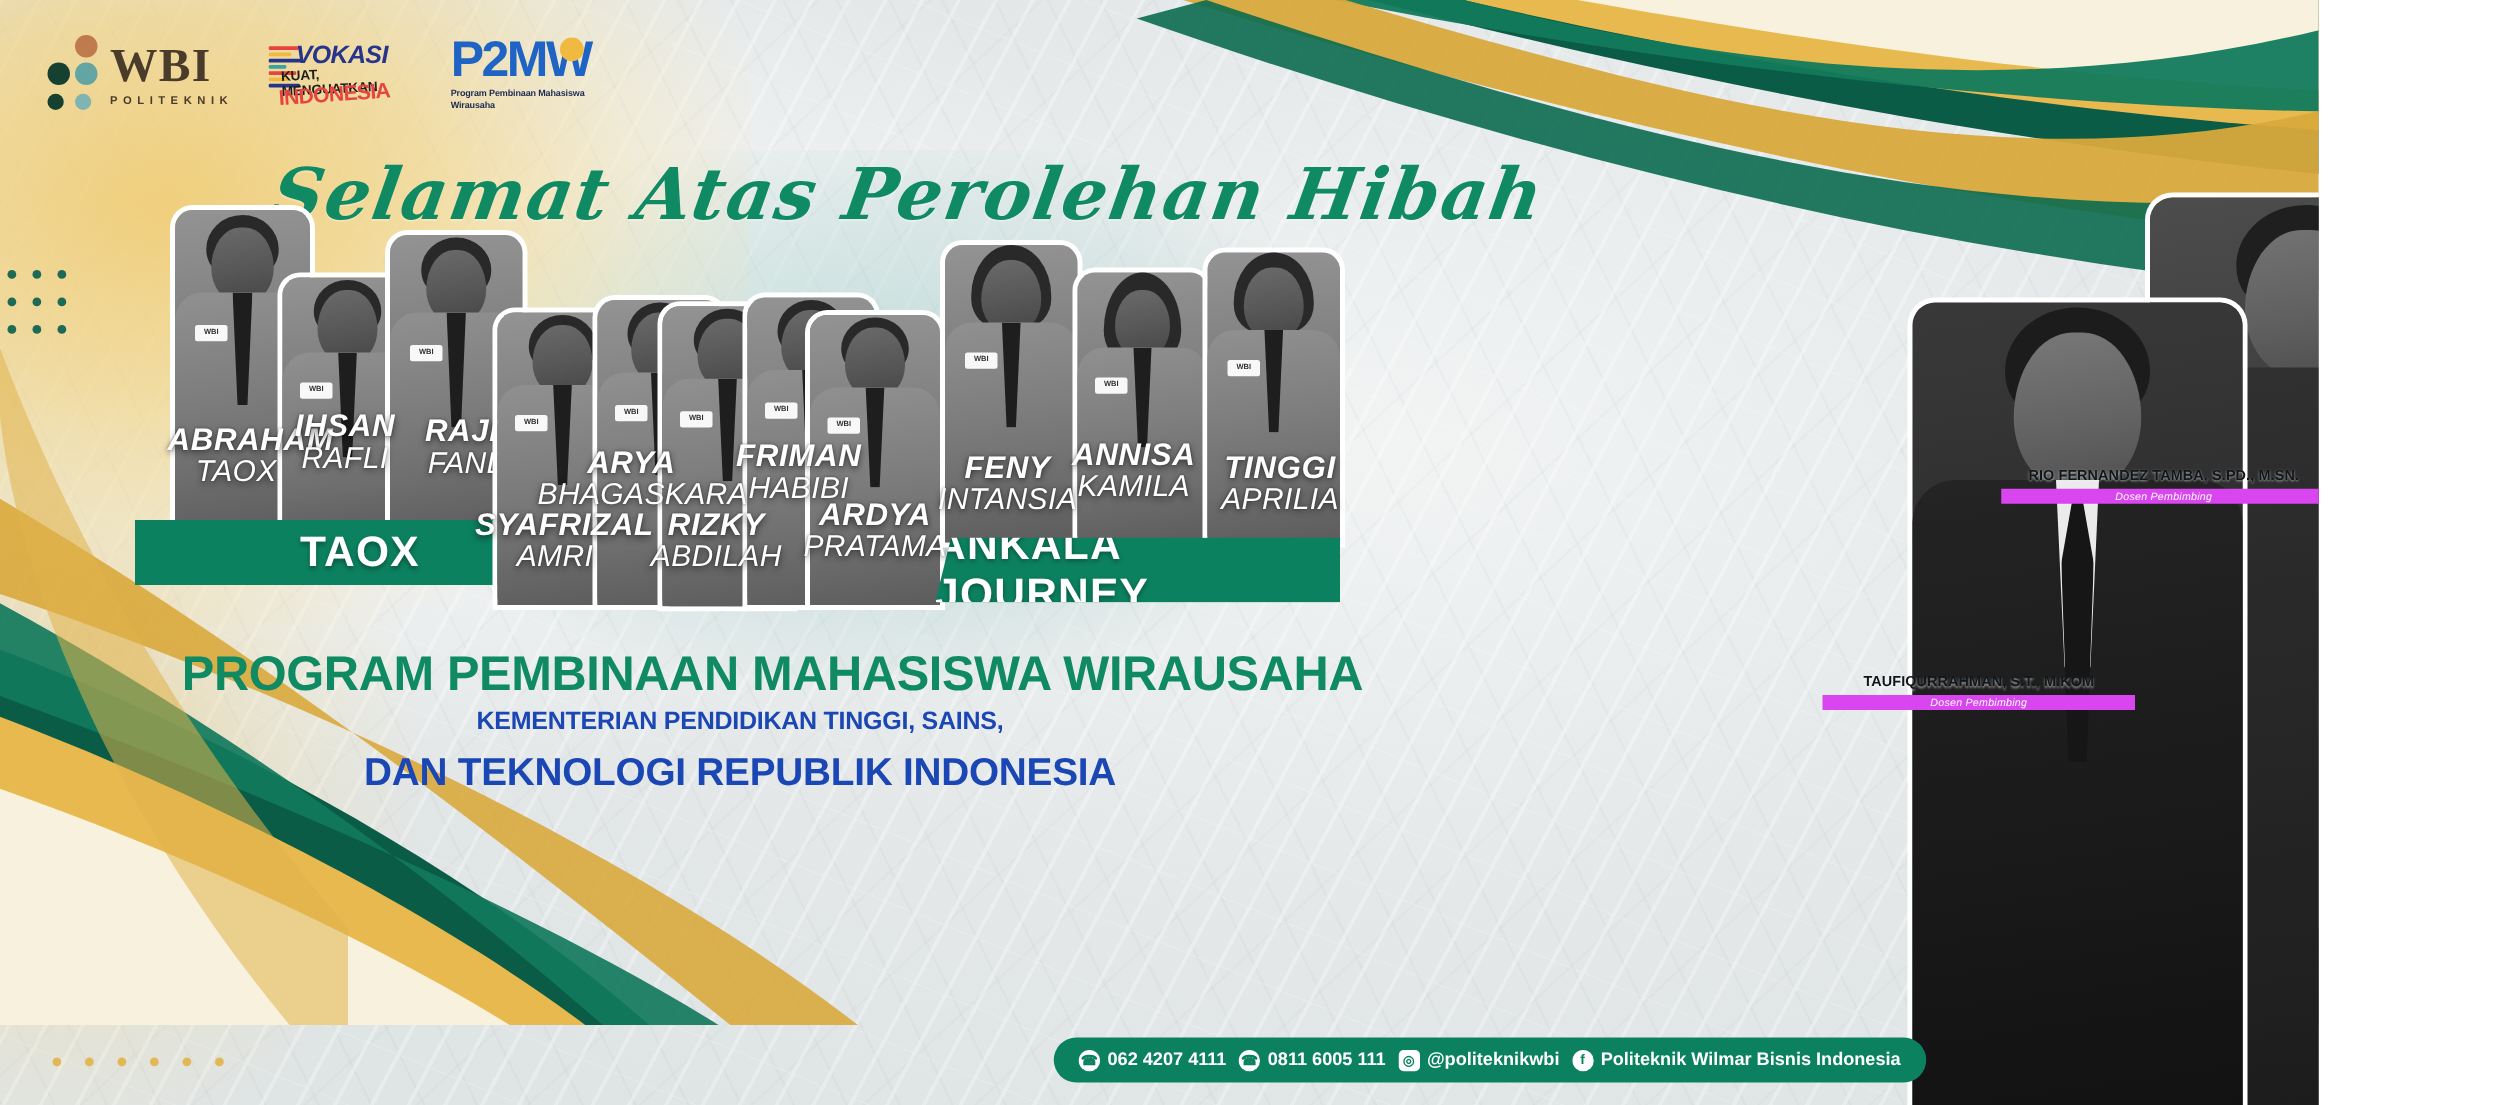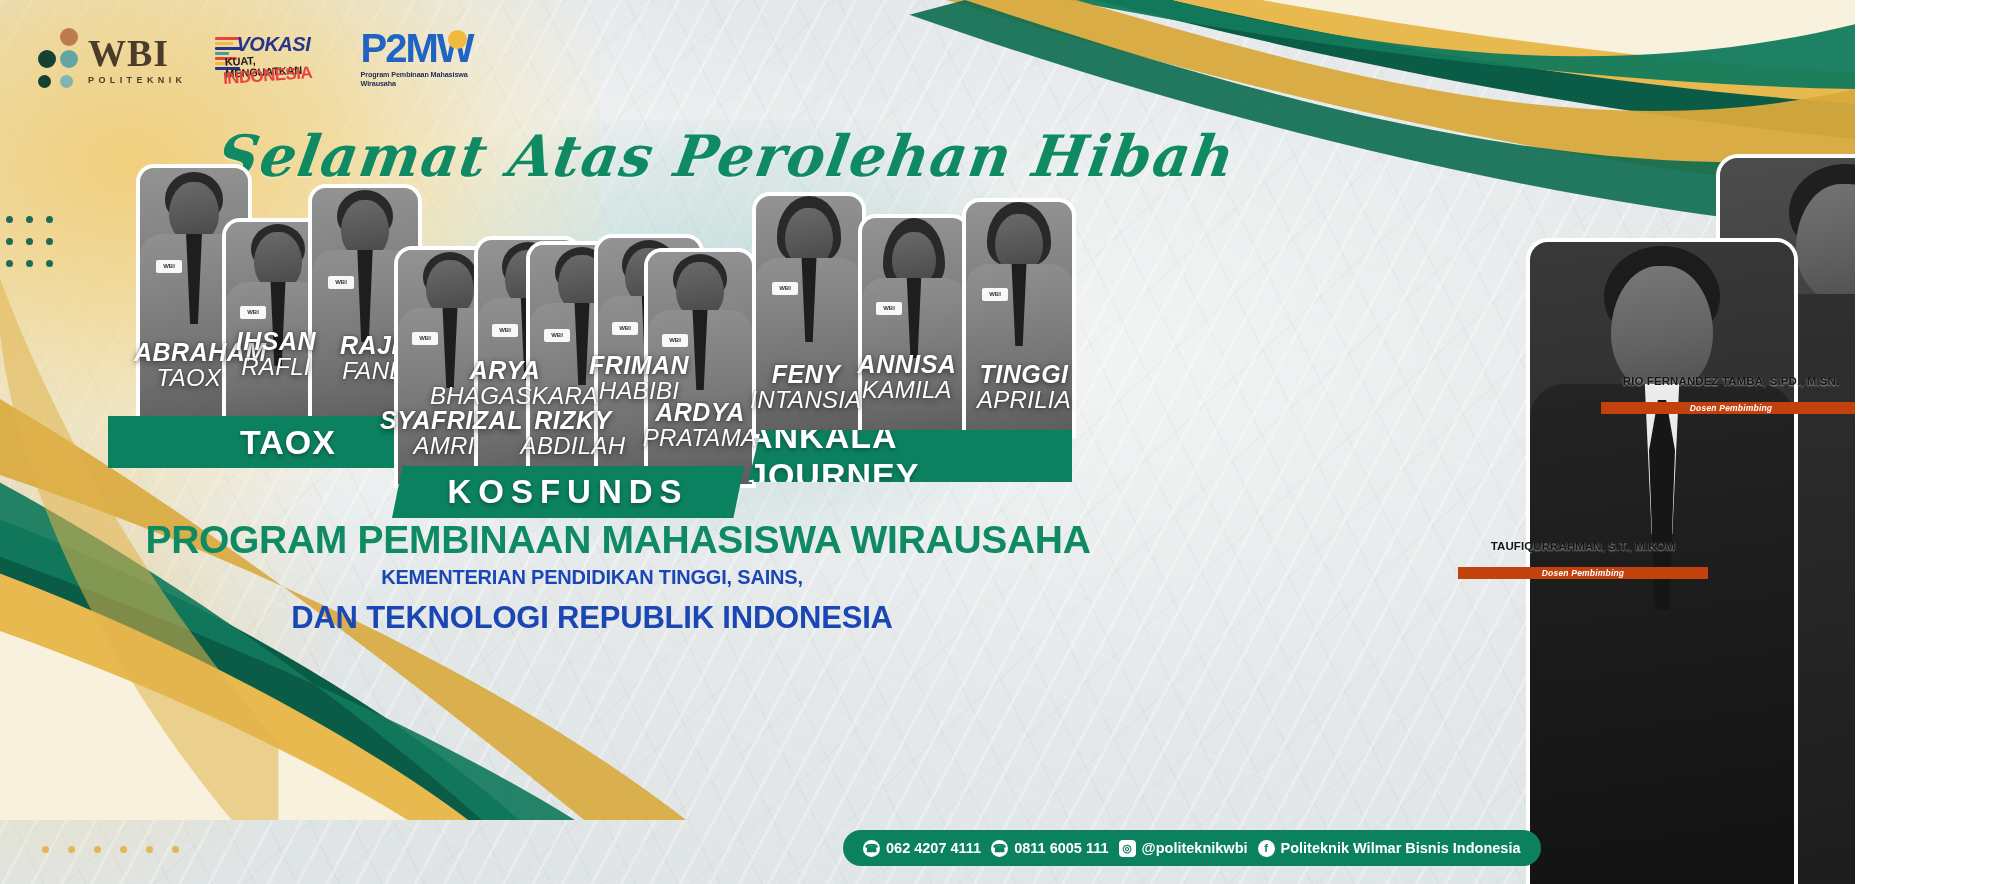--- a/index.html
+++ b/index.html
@@ -139,22 +139,22 @@
     white-space:nowrap; font-weight:800; text-align:center;
   }
   .t-program{ top:518px; left:618px; transform:translateX(-50%); font-size:39px; color:#0f8a62; letter-spacing:-.3px; }
   .t-min1{ top:566px; left:592px; transform:translateX(-50%); font-size:20px; color:#1b47b5; letter-spacing:-.2px; }
   .t-min2{ top:600px; left:592px; transform:translateX(-50%); font-size:31px; color:#1b47b5; letter-spacing:-.2px; }
 
   
   .advisor{ position:absolute; text-align:center; }
   .adv-name{ font-size:11.5px; font-weight:800; color:#11161b; letter-spacing:.1px; white-space:nowrap;
              text-shadow:0 1px 2px rgba(255,255,255,.6); }
-  .adv-role{ font-size:8.5px; font-weight:700; font-style:italic; color:#fff; background:#c2410c;
-             padding:1px 0; margin-top:15px; letter-spacing:.2px; }
+  .adv-role{ font-size:8.5px; font-weight:400; font-style:italic; color:#fff; background:#d946ef;
+             padding:1px 0; margin-top:4px; letter-spacing:.2px; }
 
   
   .contact{
     position:absolute; left:843px; bottom:18px; height:36px;
     background:#0c8160; border-radius:18px;
     display:flex; align-items:center; gap:10px; padding:0 20px;
     color:#fff; font-size:14.5px; font-weight:700;
   }
   .ci{ display:flex; align-items:center; gap:6px; white-space:nowrap; }
   .glyph{ display:inline-flex; align-items:center; justify-content:center;
@@ -369,21 +369,20 @@
   </div>
   <div class="nm" style="left:510px; top:408px; width:126px;">
     <span class="first">RIZKY</span>
     <span class="last">ABDILAH</span>
   </div>
   <div class="nm" style="left:638px; top:400px; width:124px;">
     <span class="first">ARDYA</span>
     <span class="last">PRATAMA</span>
   </div>
 
-  <div class="band kos">KOSFUNDS</div>
 
   <div>
     <div class="cutout" style="left:756px; top:196px; width:106px; height:238px;">
       <div class="hair" style="top:0px; width:64px; height:66px; border-radius:52% 52% 34% 34%/64% 64% 36% 36%;"></div>
       <div class="head" style="top:12px; width:48px; height:58px;"></div>
       <div class="torso" style="top:62px; width:106px; height:176px;"></div>
       <div class="shirt" style="top:62px; width:62px; height:84px;"></div>
       <span class="wbi-badge" style="left:16px; top:86px;">WBI</span>
     </div>
     <div class="cutout" style="left:862px; top:218px; width:104px; height:216px;">

